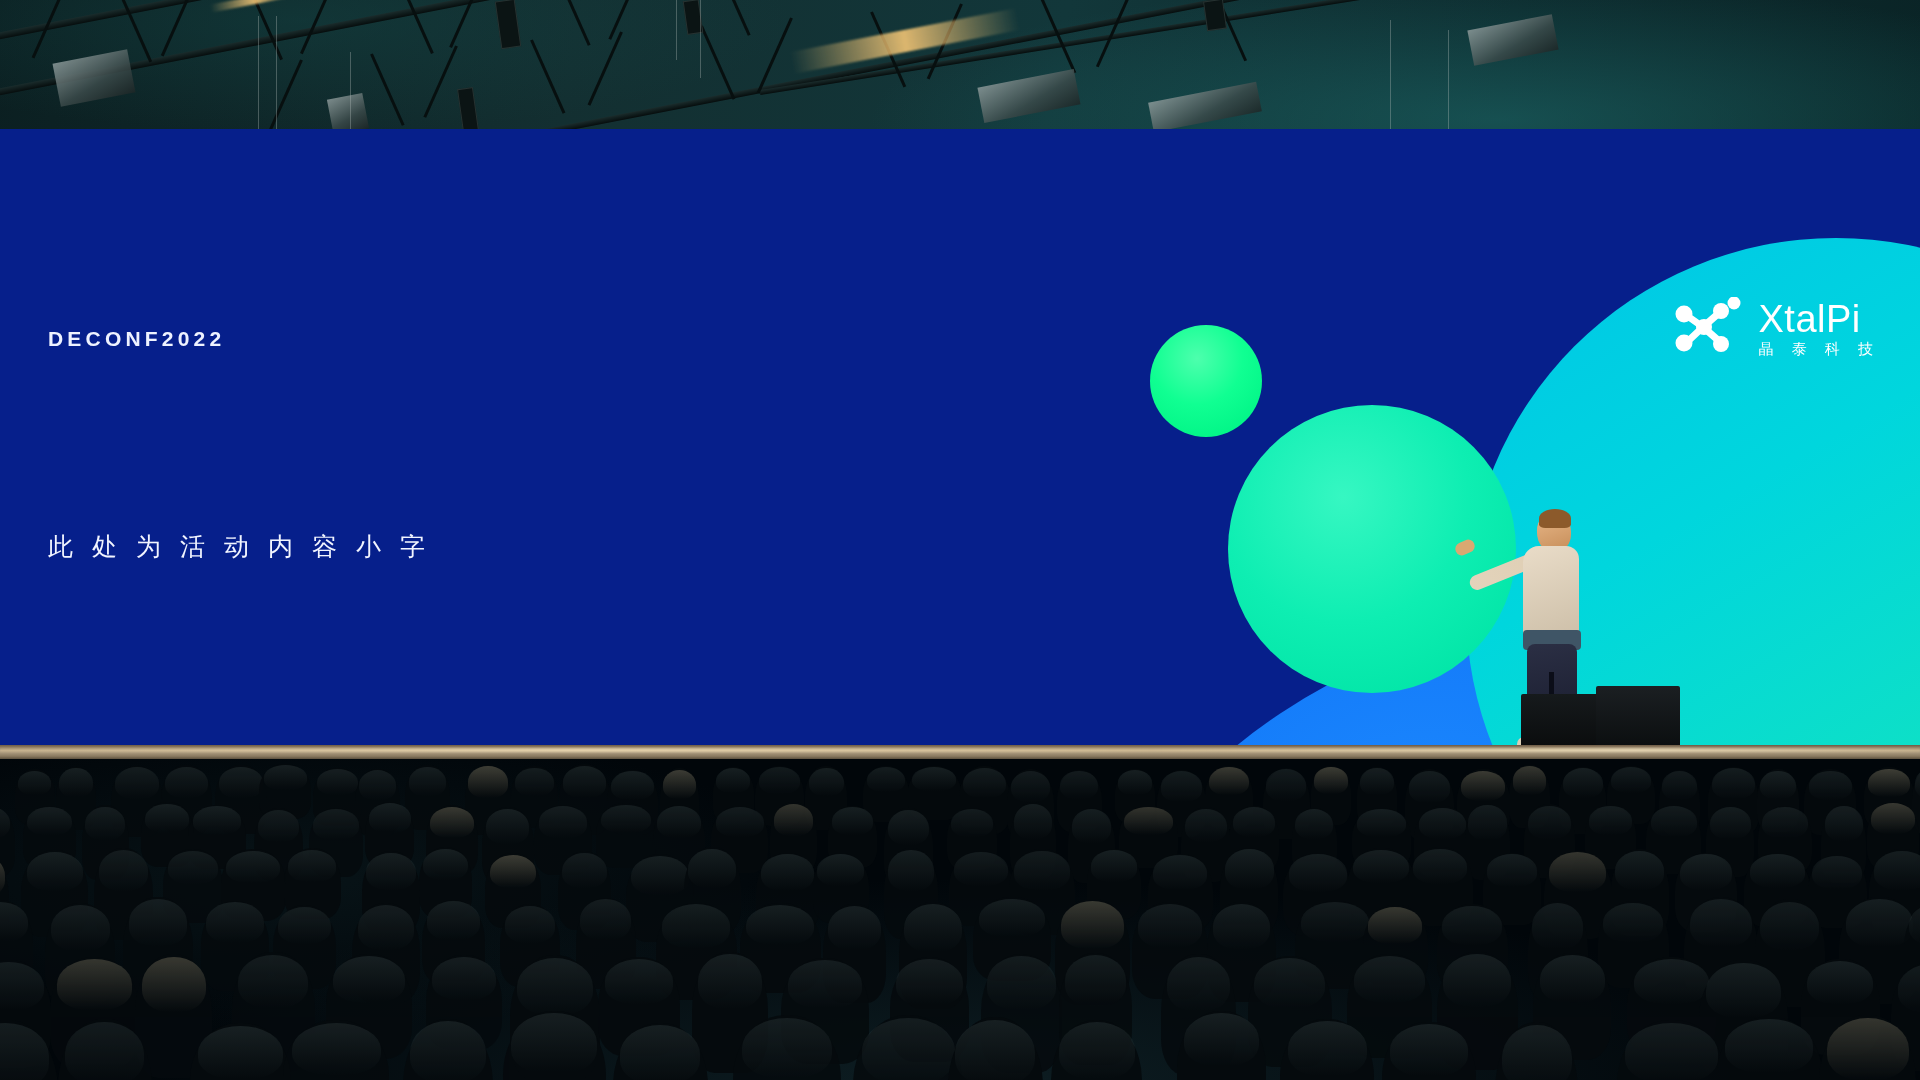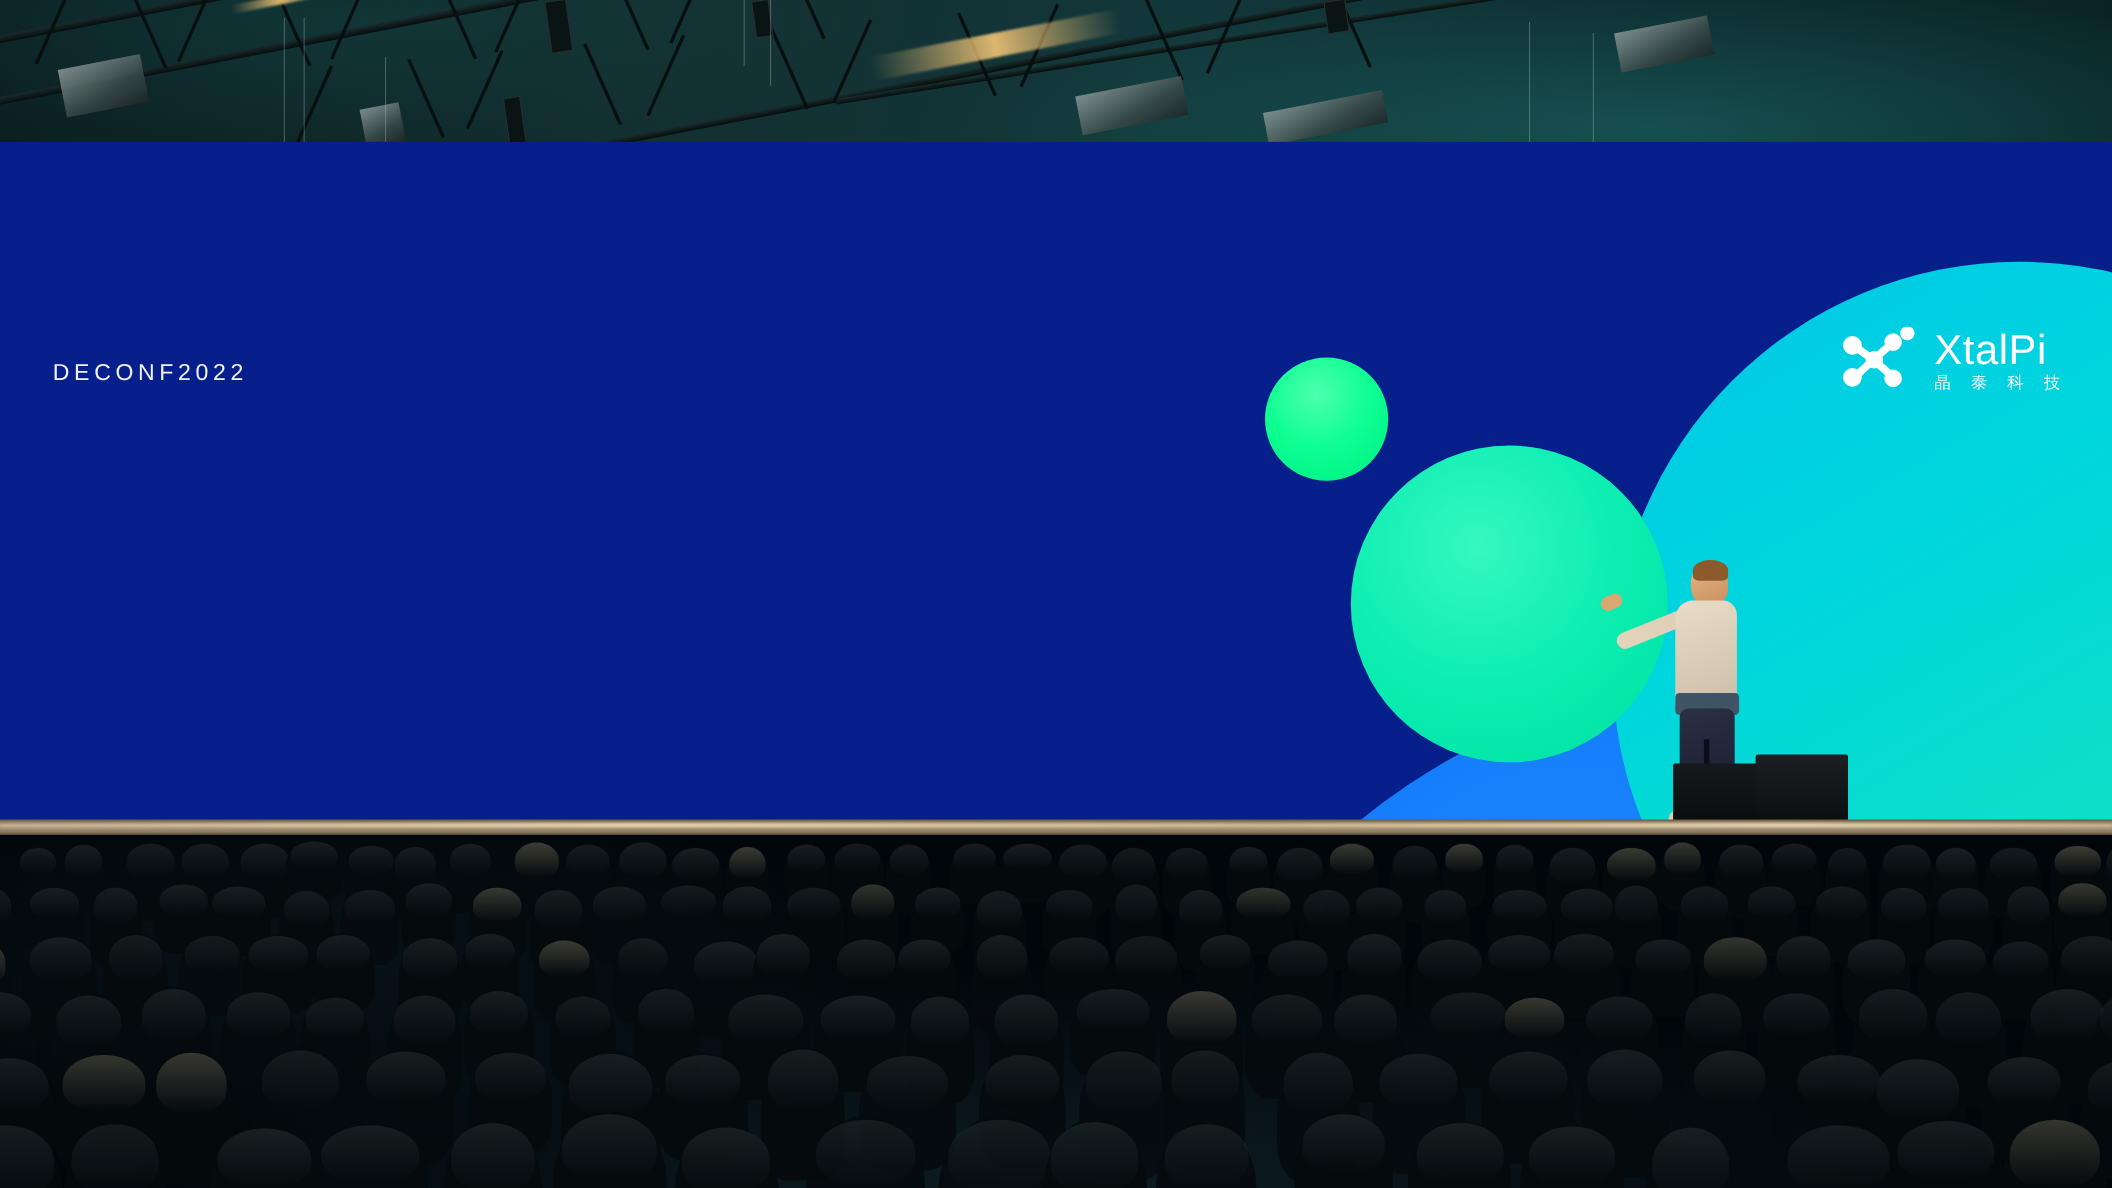--- a/index.html
+++ b/index.html
@@ -97,21 +97,21 @@
     left:1150px; top:196px;
     width:112px; height:112px;
     border-radius:50%;
     background:radial-gradient(circle at 42% 30%, #4dffad 0%, #10ff92 45%, #00f486 85%);
   }
 
   
   .kicker {
     position:absolute; left:48px; top:198px;
     font-size:21px; letter-spacing:4.2px; color:#eef2ff;
-    font-weight:400;
+    font-weight:700;
   }
   .headline {
     position:absolute; left:44px; top:228px;
     font-size:98px; line-height:1.08; font-weight:700;
     color:#ffffff; letter-spacing:12px;
     font-family:"DejaVu Sans","Liberation Sans",sans-serif;
   }
   .subhead {
     position:absolute; left:48px; top:401px;
     font-size:25px; letter-spacing:19px; color:#f2f5ff; font-weight:400;
@@ -262,20 +262,21 @@
   </div>
 
   <div class="screen">
     <div class="screen-inner">
       <div class="circle-blue"></div>
       <div class="circle-cyan"></div>
       <div class="circle-green"></div>
       <div class="circle-small-green"></div>
 
       <div class="kicker">DECONF2022</div>
+      <div class="subhead">此处为活动内容小字</div>
 
       <div class="logo-lockup">
         <span class="logo-mark">
           <svg viewBox="0 0 68 62" width="68" height="62" aria-hidden="true">
             <g stroke="#ffffff" stroke-width="7" stroke-linecap="round" fill="none">
               <line x1="13" y1="18" x2="30" y2="30"></line>
               <line x1="13" y1="46" x2="30" y2="30"></line>
               <line x1="30" y1="30" x2="46" y2="16"></line>
               <line x1="30" y1="30" x2="46" y2="44"></line>
             </g>

